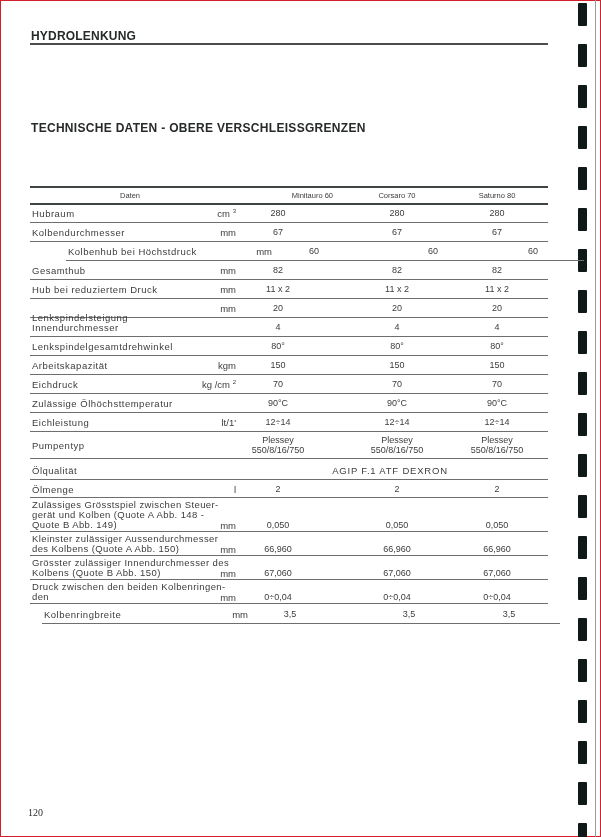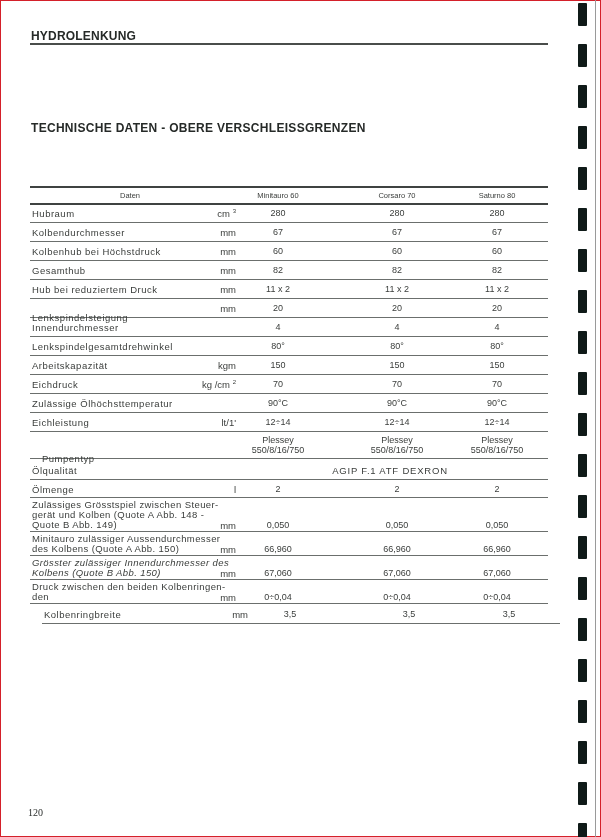--- a/index.html
+++ b/index.html
@@ -78,42 +78,42 @@
 
 <div class="section-title">HYDROLENKUNG</div>
 <div class="section-rule"></div>
 
 <div class="subtitle">TECHNISCHE DATEN - OBERE VERSCHLEISSGRENZEN</div>
 
 <div class="table">
   <div class="rule-top" style="top:0;"></div>
 
   <div class="hdr" style="left:0;width:200px;top:2px;">Daten</div>
-  <div class="hdr" style="left:193px;width:110px;top:2px;">Minitauro 60</div>
+  <div class="hdr" style="left:193px;width:110px;top:2px;text-align:right;">Minitauro 60</div>
   <div class="hdr" style="left:312px;width:110px;top:2px;">Corsaro 70</div>
   <div class="hdr" style="left:412px;width:110px;top:2px;">Saturno 80</div>
   <div class="rule-top" style="top:17px;"></div>
 
   <div class="row" style="top:19px;height:17px;">
     <span class="cell label" style="top:3px;">Hubraum</span>
     <span class="cell unit" style="top:3px;">cm <sup>3</sup></span>
     <span class="cell v v1" style="top:3px;">280</span>
     <span class="cell v v2" style="top:3px;">280</span>
     <span class="cell v v3" style="top:3px;">280</span>
   </div>
 
   <div class="row" style="top:38px;height:17px;">
     <span class="cell label" style="top:3px;">Kolbendurchmesser</span>
     <span class="cell unit" style="top:3px;">mm</span>
     <span class="cell v v1" style="top:3px;">67</span>
     <span class="cell v v2" style="top:3px;">67</span>
     <span class="cell v v3" style="top:3px;">67</span>
   </div>
 
-  <div class="row" style="top:57px;height:17px;">
+  <div class="row" style="top:57px;height:17px;margin-left:36px;">
     <span class="cell label" style="top:3px;">Kolbenhub bei Höchstdruck</span>
     <span class="cell unit" style="top:3px;">mm</span>
     <span class="cell v v1" style="top:3px;">60</span>
     <span class="cell v v2" style="top:3px;">60</span>
     <span class="cell v v3" style="top:3px;">60</span>
   </div>
 
   <div class="row" style="top:76px;height:17px;">
     <span class="cell label" style="top:3px;">Gesamthub</span>
     <span class="cell unit" style="top:3px;">mm</span>
@@ -177,21 +177,21 @@
 
   <div class="row" style="top:228px;height:17px;">
     <span class="cell label" style="top:3px;">Eichleistung</span>
     <span class="cell unit" style="top:3px;">lt/1'</span>
     <span class="cell v v1" style="top:3px;">12÷14</span>
     <span class="cell v v2" style="top:3px;">12÷14</span>
     <span class="cell v v3" style="top:3px;">12÷14</span>
   </div>
 
   <div class="row" style="top:247px;height:25px;">
-    <span class="cell label" style="top:20px;margin-left:10px;">Pumpentyp</span>
+    <span class="cell label" style="top:7px;">Pumpentyp</span>
     <span class="cell v v1 ml" style="top:2px;"><span>Plessey</span><br><span>550/8/16/750</span></span>
     <span class="cell v v2 ml" style="top:2px;"><span>Plessey</span><br><span>550/8/16/750</span></span>
     <span class="cell v v3 ml" style="top:2px;"><span>Plessey</span><br><span>550/8/16/750</span></span>
   </div>
 
   <div class="row" style="top:277px;height:16px;">
     <span class="cell label" style="top:2px;">Ölqualität</span>
     <span class="cell merged" style="top:2px;">AGIP F.1 ATF DEXRON</span>
   </div>
 
@@ -205,29 +205,29 @@
 
   <div class="row" style="top:313px;height:32px;">
     <span class="cell label ml" style="top:1px;"><span>Zulässiges Grösstspiel zwischen Steuer-</span><br><span>gerät und Kolben (Quote A Abb. 148 -</span><br><span>Quote B Abb. 149)</span></span>
     <span class="cell unit" style="top:21px;">mm</span>
     <span class="cell v v1" style="top:21px;">0,050</span>
     <span class="cell v v2" style="top:21px;">0,050</span>
     <span class="cell v v3" style="top:21px;">0,050</span>
   </div>
 
   <div class="row" style="top:347px;height:22px;">
-    <span class="cell label ml" style="top:1px;"><span>Minitauro zulässiger Aussendurchmesser</span><br><span>des Kolbens (Quote A Abb. 150)</span></span>
+    <span class="cell label ml" style="top:1px;"><span>Kleinster zulässiger Aussendurchmesser</span><br><span>des Kolbens (Quote A Abb. 150)</span></span>
     <span class="cell unit" style="top:11px;">mm</span>
     <span class="cell v v1" style="top:11px;">66,960</span>
     <span class="cell v v2" style="top:11px;">66,960</span>
     <span class="cell v v3" style="top:11px;">66,960</span>
   </div>
 
   <div class="row" style="top:371px;height:22px;">
-    <span class="cell label ml" style="top:1px;font-style:italic;"><span>Grösster zulässiger Innendurchmesser des</span><br><span>Kolbens (Quote B Abb. 150)</span></span>
+    <span class="cell label ml" style="top:1px;"><span>Grösster zulässiger Innendurchmesser des</span><br><span>Kolbens (Quote B Abb. 150)</span></span>
     <span class="cell unit" style="top:11px;">mm</span>
     <span class="cell v v1" style="top:11px;">67,060</span>
     <span class="cell v v2" style="top:11px;">67,060</span>
     <span class="cell v v3" style="top:11px;">67,060</span>
   </div>
 
   <div class="row" style="top:395px;height:22px;">
     <span class="cell label ml" style="top:1px;"><span>Druck zwischen den beiden Kolbenringen-</span><br><span>den</span></span>
     <span class="cell unit" style="top:11px;">mm</span>
     <span class="cell v v1" style="top:11px;">0÷0,04</span>

